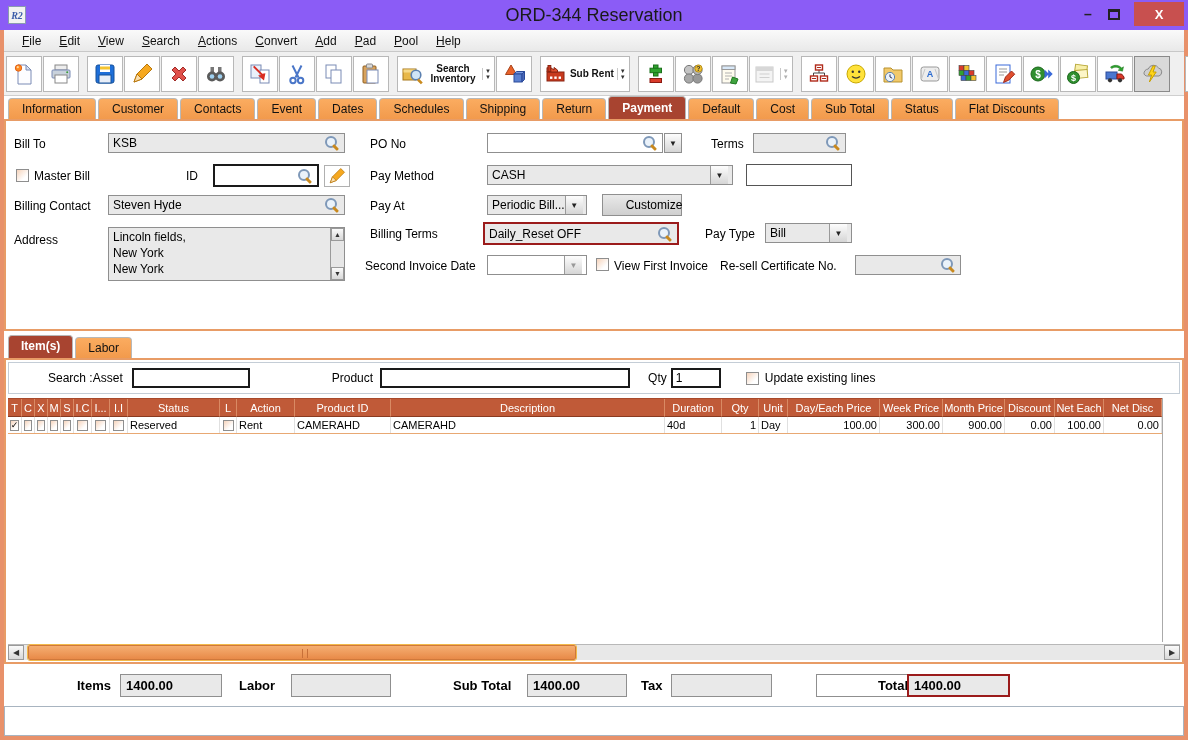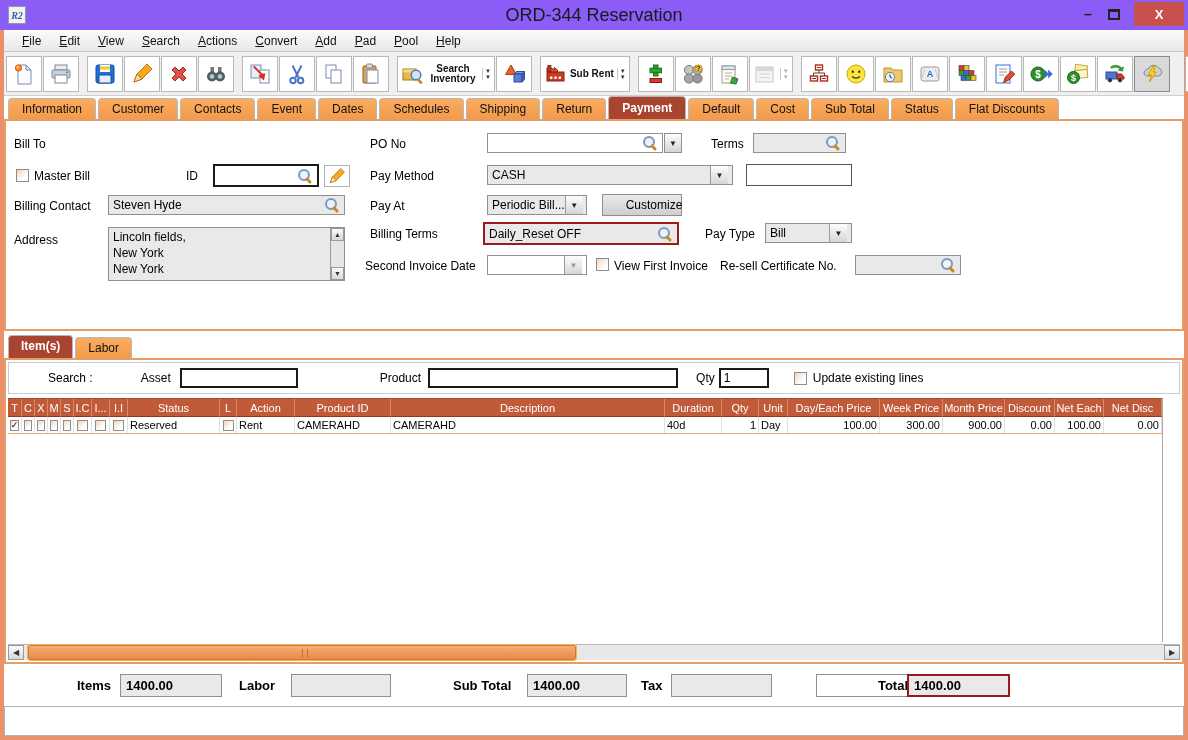--- a/index.html
+++ b/index.html
@@ -436,20 +436,24 @@
     <span class="tab">Default</span>
     <span class="tab">Cost</span>
     <span class="tab">Sub Total</span>
     <span class="tab">Status</span>
     <span class="tab">Flat Discounts</span>
   </div>
 
   <div class="panel form-panel">
 
     <span class="lbl" style="left:8px;top:16px;">Bill To</span>
+    <div class="fld" style="left:102px;top:12px;width:237px;">
+        <span class="val">KSB</span>
+        <span class="mag"></span>
+      </div>
     <span class="lbl" style="left:364px;top:16px;">PO No</span>
     <div class="fld white" style="left:481px;top:12px;width:176px;">
         <span class="val"></span>
         <span class="mag"></span>
       </div>
     <div class="ddarrow lone" style="left:658px;top:12px;">▼</div>
     <span class="lbl" style="left:697px;top:16px;margin-left:8px;">Terms</span>
     <div class="fld" style="left:747px;top:12px;width:93px;">
         <span class="val"></span>
         <span class="mag"></span>
@@ -523,21 +527,21 @@
   </div>
 
   <div class="itemtabs">
     <span class="itab sel">Item(s)</span>
     <span class="itab orange">Labor</span>
   </div>
 
   <div class="panel items-panel">
     <div class="search-row">
       <span class="sr-lbl" style="margin-left:39px;">Search :</span>
-      <span class="sr-lbl" style="margin-left:48px;">Asset</span>
+      <span class="sr-lbl" style="">Asset</span>
       <span class="sr-fld" style="margin-left:9px;width:118px;"></span>
       <span class="sr-lbl" style="margin-left:82px;">Product</span>
       <span class="sr-fld" style="margin-left:7px;width:250px;"></span>
       <span class="sr-lbl" style="margin-left:18px;">Qty</span>
       <span class="sr-fld" style="margin-left:4px;width:50px;">1</span>
       <span class="cb" style="position:static;margin-left:25px;"></span>
       <span class="sr-lbl" style="margin-left:6px;">Update existing lines</span>
     </div>
 
     <div class="grid">

